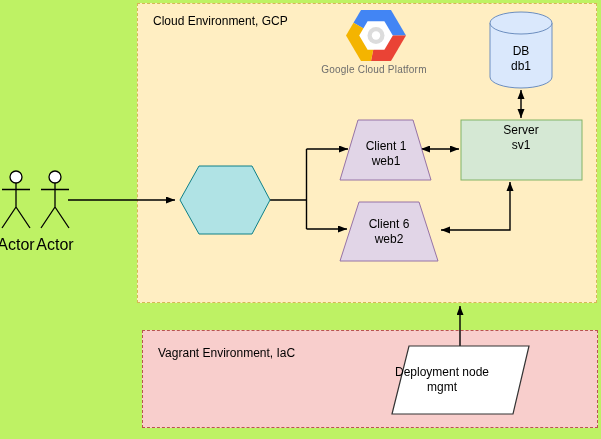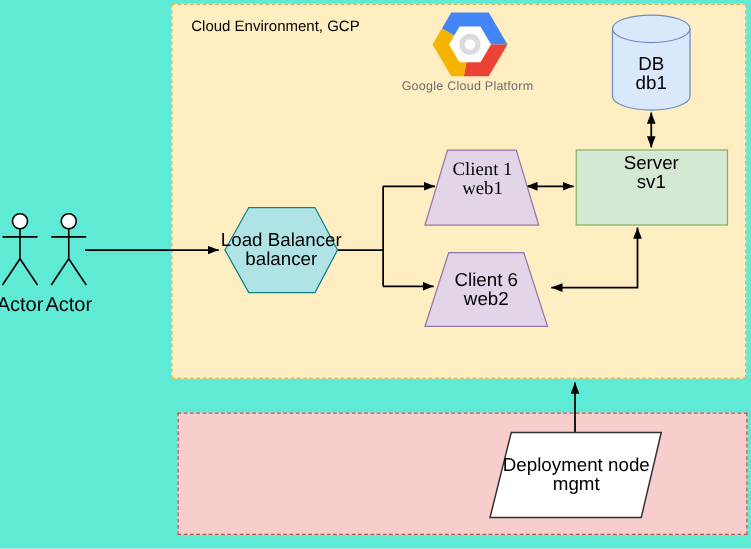--- a/index.html
+++ b/index.html
@@ -1,32 +1,32 @@
 <!DOCTYPE html>
 <html><head>
 <meta charset="utf-8">
 <style>
   html,body{margin:0;padding:0;background:#ffffff;}
-  .canvas{position:relative;width:601px;height:439px;background:#5eead4;overflow:hidden;
+  .canvas{position:relative;width:601px;height:439px;background:#bef264;overflow:hidden;
           font-family:"Liberation Sans",sans-serif;color:#000;}
   .env{position:absolute;box-sizing:border-box;border:1px dashed;}
   .env.cloud{left:137px;top:3px;width:460px;height:300px;background:#ffeec2;border-color:#d6b656;}
   .env.vagrant{left:142px;top:330px;width:456px;height:98px;background:#f8cecc;border-color:#b85450;}
   .env-label{position:absolute;font-size:12px;line-height:14px;white-space:nowrap;}
   .env-label.cloud{left:153px;top:14px;}
   .env-label.vagrant{left:158px;top:346px;}
   .svg-layer{position:absolute;left:0;top:0;width:601px;height:439px;}
-  .node-label{position:absolute;font-size:15px;line-height:15px;text-align:center;
+  .node-label{position:absolute;font-size:12px;line-height:15px;text-align:center;
               white-space:pre-line;transform:translate(-50%,-50%);pointer-events:none;}
   .lb-label{left:225px;top:200px;}
-  .client1-label{left:386px;top:144px;font-family:Liberation Serif, serif;}
+  .client1-label{left:386px;top:154px;}
   .client2-label{left:389px;top:232px;}
   .server-label{left:521px;top:138px;}
   .db-label{left:521px;top:59px;}
-  .deploy-label{left:461px;top:380px;}
+  .deploy-label{left:442px;top:380px;}
   .actor-label{position:absolute;top:236px;font-size:16px;transform:translateX(-50%);white-space:nowrap;}
   .actor-label.a1{left:16px;}
   .actor-label.a2{left:55px;}
   .gcp-caption{position:absolute;left:374px;top:64px;transform:translateX(-50%);
                font-size:10px;color:#6d6d6d;white-space:nowrap;letter-spacing:.2px;}
 </style>
 </head>
 <body>
 
 <div class="canvas">
@@ -83,27 +83,26 @@
       <polygon points="7.5,12.75 15,0 45,0 60,25.5 30,25.5" fill="#4285f4"></polygon>
       <polygon points="60,25.5 45,51 25,51 30,25.5" fill="#ea4335"></polygon>
       <polygon points="25,51 15,51 0,25.5 7.5,12.75 30,25.5" fill="#f4b400"></polygon>
       <polygon points="13.2,25.5 21.6,11.2 38.4,11.2 46.8,25.5 38.4,39.8 21.6,39.8" fill="#ffffff"></polygon>
       <circle cx="30" cy="25.5" r="8.5" fill="#dcdcdc"></circle>
       <circle cx="30" cy="25.5" r="4.2" fill="#ffffff"></circle>
     </g>
   </svg>
 
   <div class="env-label cloud">Cloud Environment, GCP</div>
+  <div class="env-label vagrant">Vagrant Environment, IaC</div>
   <div class="gcp-caption">Google Cloud Platform</div>
 
   <div class="actor-label a1">Actor</div>
   <div class="actor-label a2">Actor</div>
 
-  <div class="node-label lb-label">Load Balancer
-balancer</div>
   <div class="node-label client1-label">Client 1
 web1</div>
   <div class="node-label client2-label">Client 6
 web2</div>
   <div class="node-label server-label">Server
 sv1</div>
   <div class="node-label db-label">DB
 db1</div>
   <div class="node-label deploy-label">Deployment node
 mgmt</div>

